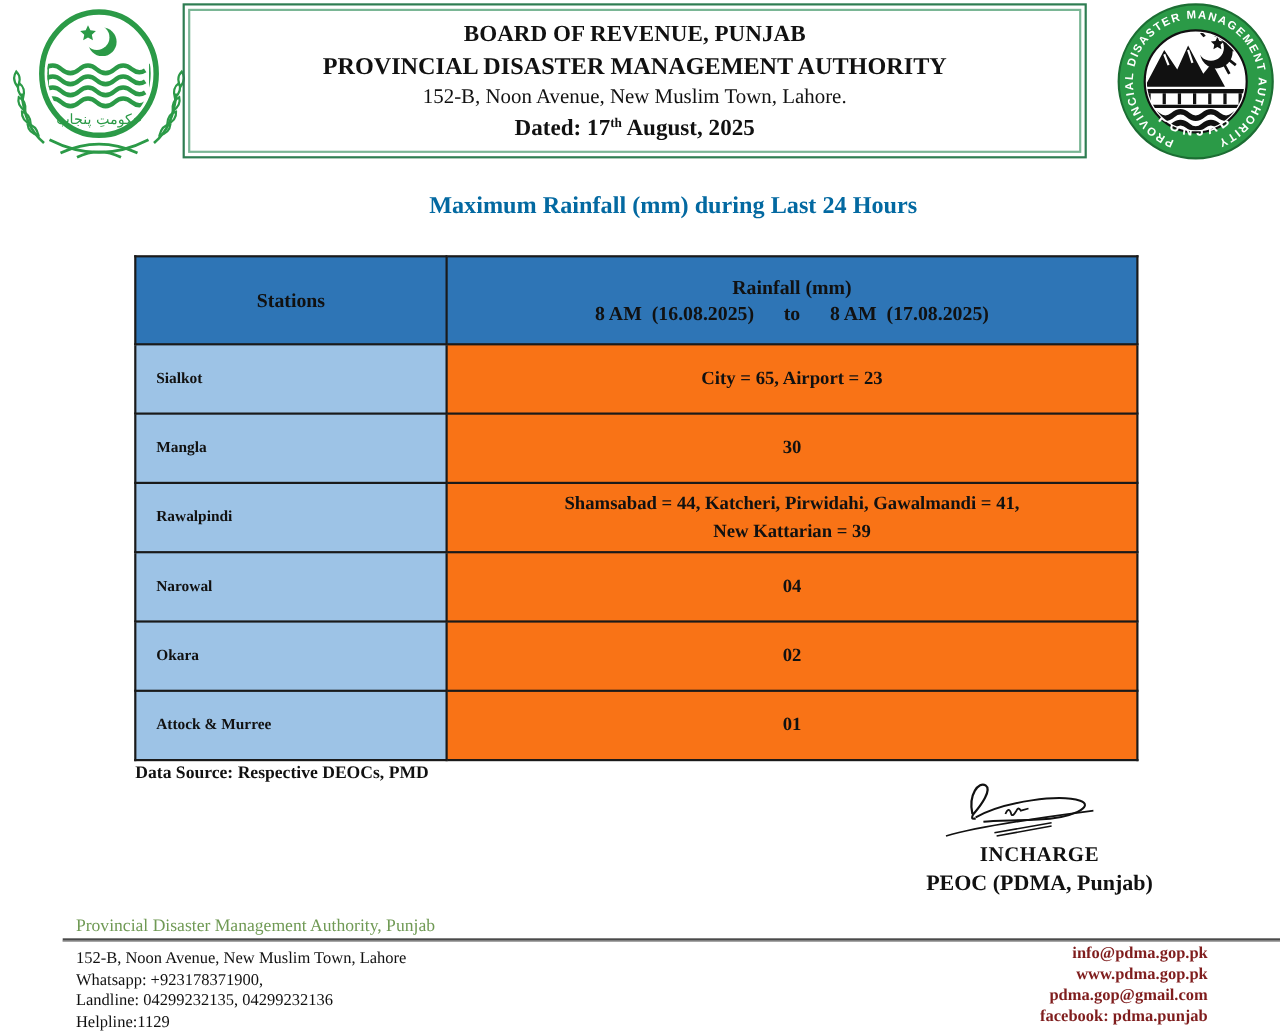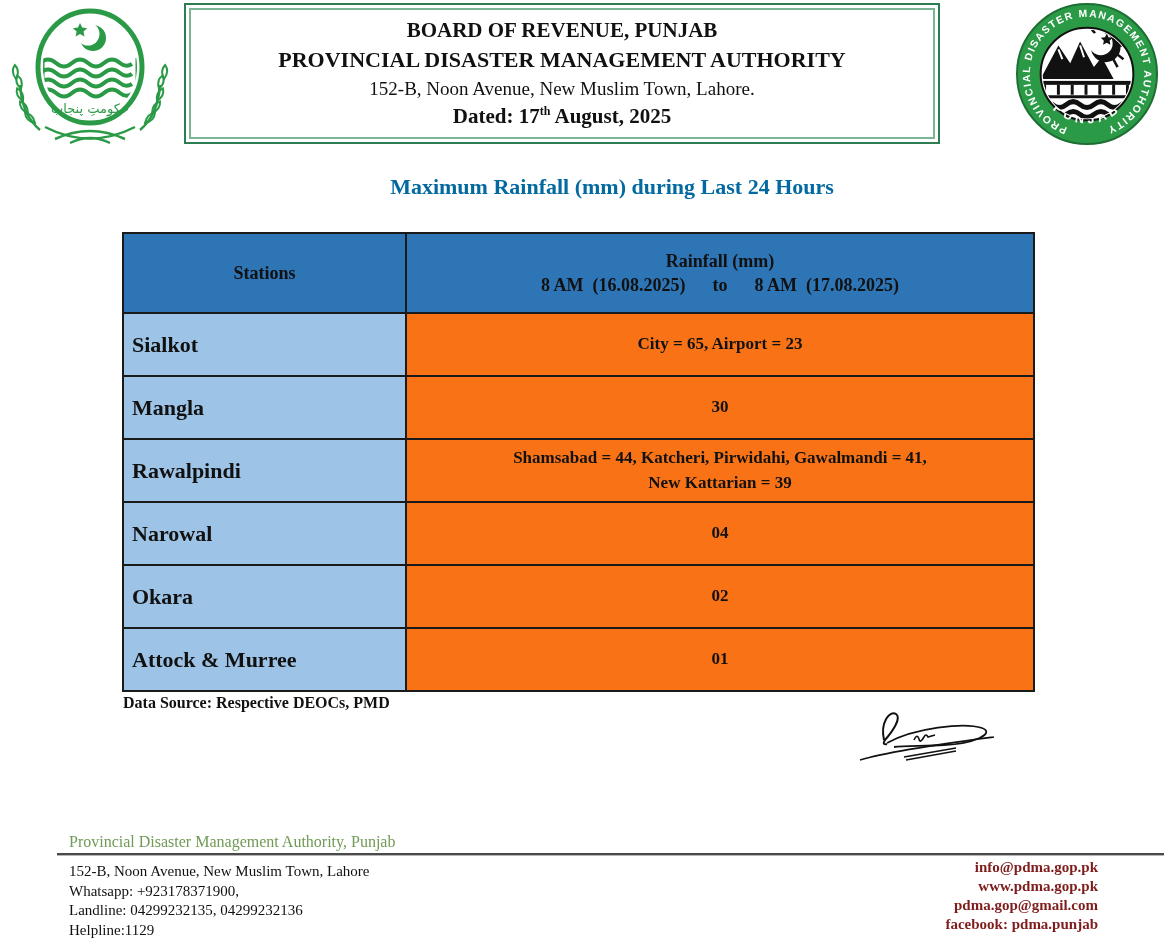--- a/index.html
+++ b/index.html
@@ -7,21 +7,21 @@
   #page {
     position: relative; width: 1164px; height: 940px;
     background: #ffffff; overflow: hidden;
   }
 
   
   .logo-left  { position: absolute; left: 10px;  top: 5px;  width: 160px; height: 145px; }
   .logo-right { position: absolute; left: 1014px; top: 2px; width: 146px; height: 144px; }
 
   .header-box {
-    position: absolute; left: 184px; top: 3px; width: 756px; height: 141px;
+    position: absolute; left: 166px; top: 3px; width: 822px; height: 141px;
     border: 2px solid #2e7d52;
   }
   .header-box-inner {
     position: absolute; inset: 3px;
     border: 2px solid #7ab695;
     display: flex; flex-direction: column; justify-content: center; align-items: center;
     text-align: center; color: #111; line-height: 1.38;
   }
   .hb-line1 { font-size: 21px; font-weight: bold; }
   .hb-line2 { font-size: 22px; font-weight: bold; }
@@ -47,22 +47,22 @@
   table.rain col.c2 { width: 628px; }
   tr.head-row { height: 80px; }
   tr.data-row { height: 63px; }
   th.stations-hd, th.rainfall-hd {
     background: #2e75b6; color: #ffffff; font-size: 18px; font-weight: bold;
     text-align: center; vertical-align: middle;
   }
   th.rainfall-hd .hd-l1 { display: block; font-size: 18px; }
   th.rainfall-hd .hd-l2 { display: block; font-size: 18px; white-space: pre; margin-top: 3px; }
   td.station-cell {
-    background: #9dc3e6; font-weight: bold; font-size: 22px;
-    padding-left: 8px; vertical-align: middle;
+    background: #9dc3e6; font-weight: bold; font-size: 14px;
+    padding-left: 18px; vertical-align: middle;
   }
   td.value-cell {
     background: #f97316; font-weight: bold; font-size: 17px;
     text-align: center; vertical-align: middle; white-space: pre-line; line-height: 1.45;
   }
 
   
   .data-source {
     position: absolute; left: 123px; top: 694px;
     font-size: 16px; font-weight: bold; color: #111;
@@ -249,20 +249,24 @@
 
   <div class="data-source">Data Source: Respective DEOCs, PMD</div>
 
   <svg class="signature-svg" viewBox="0 0 160 68" xmlns="http://www.w3.org/2000/svg" fill="none" stroke="#111111">
     <path d="M32,40 C28,22 38,10 44,14 C50,18 40,32 33,40 C31,43 31,45 35,44" stroke-width="2"></path>
     <path d="M35,43 C62,28 112,22 130,28 C144,33 122,44 92,45 C72,46 52,46 42,47" stroke-width="1.8"></path>
     <path d="M62,40 q3,-7 5,-1 q1,5 5,-2 q2,-4 4,0 l7,-2" stroke-width="1.6"></path>
     <path d="M8,60 C42,50 104,42 142,37" stroke-width="1.6"></path>
     <path d="M52,57 l52,-9 M54,60 l50,-9" stroke-width="1.4"></path>
   </svg>
+  <div class="sign-block">
+    <div class="sign-title">INCHARGE</div>
+    <div class="sign-subtitle">PEOC (PDMA, Punjab)</div>
+  </div>
 
   <div class="footer-heading">Provincial Disaster Management Authority, Punjab</div>
   <div class="footer-rule"></div>
   <div class="footer-left">
     <div>152-B, Noon Avenue, New Muslim Town, Lahore</div>
     <div>Whatsapp: +923178371900,</div>
     <div>Landline: 04299232135, 04299232136</div>
     <div>Helpline:1129</div>
   </div>
   <div class="footer-right">

